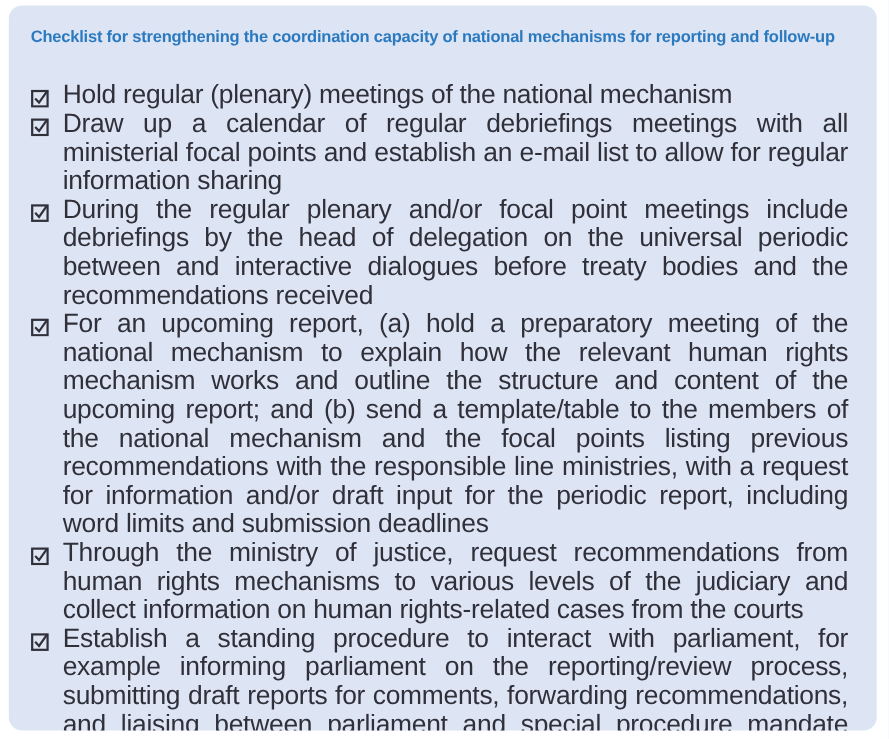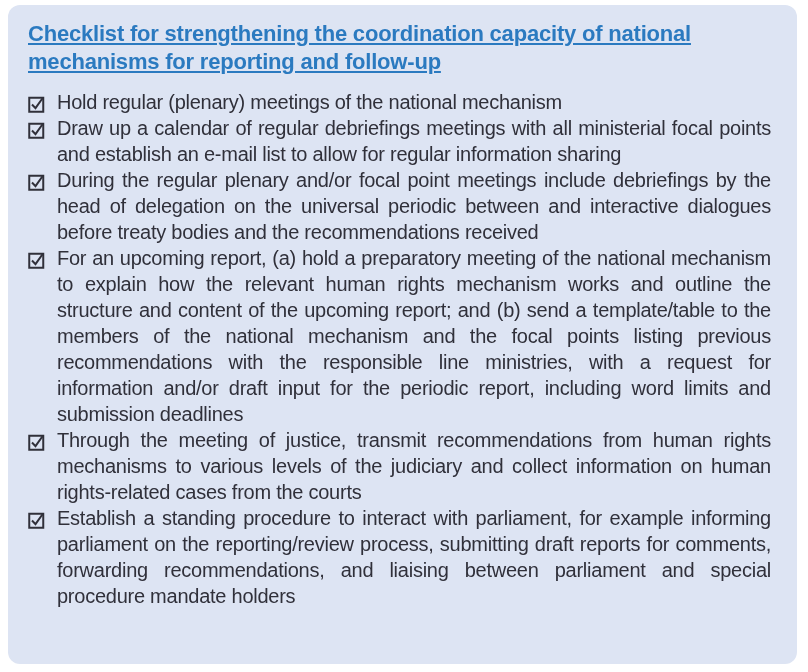--- a/index.html
+++ b/index.html
@@ -16,38 +16,37 @@
     top: 5px;
     width: 789px;
     height: 659px;
     box-sizing: border-box;
     background: #dde4f3;
     border-radius: 12px;
     padding: 15px 26px 20px 20px;
     overflow: hidden;
   }
   .title {
-    margin: 0 0 13px 0;
+    margin: 0 0 26px 0;
     color: #2b7ac0;
-    font-size: 22px;
+    font-size: 15px;
     line-height: 28px;
     font-weight: 700;
     letter-spacing: -0.2px;
-    text-decoration: underline;
   }
   .items {
     list-style: none;
     margin: 0;
     padding: 0;
   }
   .item {
     display: flex;
     align-items: flex-start;
     color: #30303a;
-    font-size: 20px;
+    font-size: 24px;
     line-height: 26px;
   }
   .checkbox {
     flex: 0 0 auto;
     width: 18px;
     height: 18px;
     margin-top: 4px;
     margin-right: 11px;
     display: inline-block;
   }
@@ -103,21 +102,21 @@
     <span class="item-text">For an upcoming report, (a) hold a preparatory meeting of the national mechanism to explain how the relevant human rights mechanism works and outline the structure and content of the upcoming report; and (b) send a template/table to the members of the national mechanism and the focal points listing previous recommendations with the responsible line ministries, with a request for information and/or draft input for the periodic report, including word limits and submission deadlines</span>
   </li>
 
   <li class="item">
     <span class="checkbox">
       <svg width="18" height="18" viewBox="0 0 18 18" aria-hidden="true">
         <rect x="1.25" y="2.75" width="14" height="14" fill="none" stroke="#30303a" stroke-width="2"></rect>
         <path d="M4 9.5 L7.5 13.2 L14.7 3" fill="none" stroke="#30303a" stroke-width="2"></path>
       </svg>
     </span>
-    <span class="item-text">Through the meeting of justice, transmit recommendations from human rights mechanisms to various levels of the judiciary and collect information on human rights-related cases from the courts</span>
+    <span class="item-text">Through the ministry of justice, request recommendations from human rights mechanisms to various levels of the judiciary and collect information on human rights-related cases from the courts</span>
   </li>
 
   <li class="item">
     <span class="checkbox">
       <svg width="18" height="18" viewBox="0 0 18 18" aria-hidden="true">
         <rect x="1.25" y="2.75" width="14" height="14" fill="none" stroke="#30303a" stroke-width="2"></rect>
         <path d="M4 9.5 L7.5 13.2 L14.7 3" fill="none" stroke="#30303a" stroke-width="2"></path>
       </svg>
     </span>
     <span class="item-text">Establish a standing procedure to interact with parliament, for example informing parliament on the reporting/review process, submitting draft reports for comments, forwarding recommendations, and liaising between parliament and special procedure mandate holders</span>

